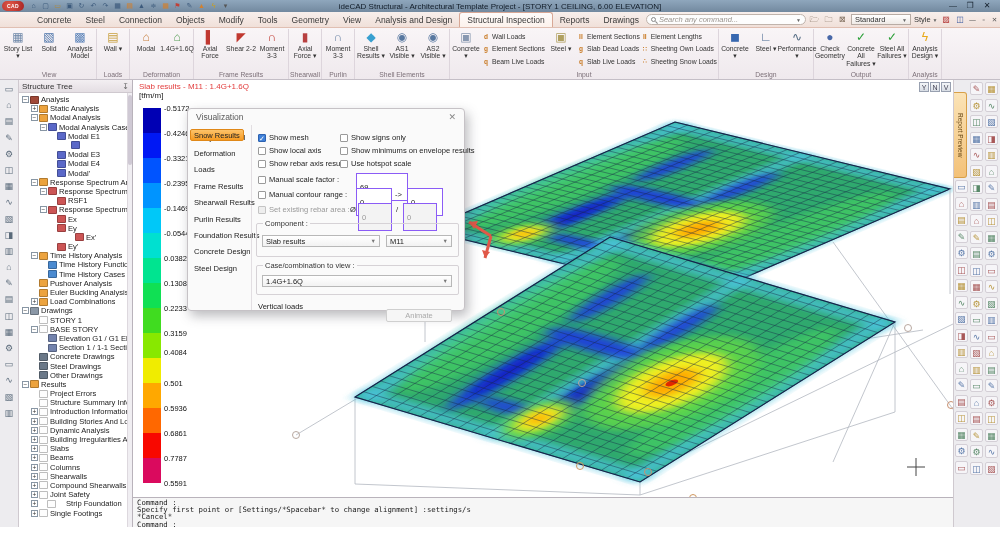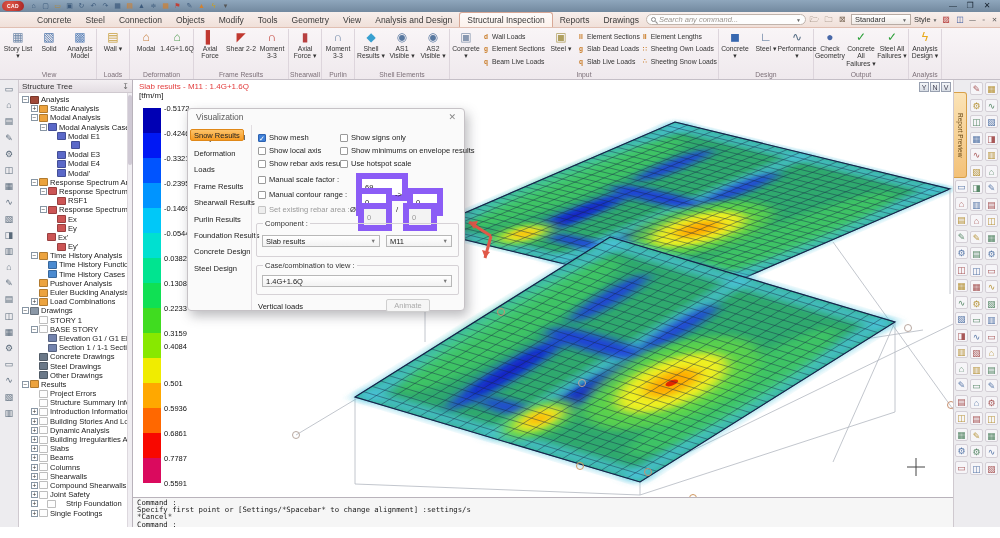--- a/index.html
+++ b/index.html
@@ -93,21 +93,21 @@
   .dbody{flex:1;display:flex;min-height:0;}
   .dnav{width:64px;border-right:1px solid #e2dee2;padding:4px 2px;display:flex;flex-direction:column;flex:none;}
   .dni{height:16.4px;font-size:7.6px;color:#222;display:flex;align-items:center;padding:0 4px;border-radius:2px;white-space:nowrap;}
   .dni.sel{background:linear-gradient(#fdc36a,#f79b22);border:1px solid #e08818;}
   .dcontent{flex:1;position:relative;font-size:7.6px;color:#222;}
   .crow{position:absolute;display:flex;align-items:center;gap:3px;white-space:nowrap;}
   .cb{width:8px;height:8px;border:1px solid #9a9a9a;background:#fff;flex:none;border-radius:1px;
     font-size:7px;line-height:7px;text-align:center;}
   .cb.on{background:#3f80d8;border-color:#2d62b0;color:#fff;}
   .cb.dis{background:#eee;border-color:#c4c4c4;}
-  .inp{height:28px;border:6px solid #8b5cf6;background:#fff;font-size:7.5px;display:flex;
+  .inp{height:28px;border:1px solid #8b5cf6;background:#fff;font-size:7.5px;display:flex;
     align-items:center;padding:0 3px;position:absolute;}
   .grp{position:absolute;border:1px solid #d6d2d6;border-radius:2px;}
   .glab{position:absolute;top:-5px;left:6px;background:#fafafa;padding:0 2px;font-size:7.5px;color:#333;}
   .sel{height:12px;border:1px solid #b8b8b8;background:linear-gradient(#fff,#f2f2f2);display:flex;
     align-items:center;font-size:7.5px;padding:0 3px;color:#222;position:absolute;}
   .sar{margin-left:auto;font-size:5.5px;color:#777;}
   .btn{height:13px;border:1px solid #cfcfcf;background:#f6f6f6;font-size:7.5px;color:#aaa;display:flex;
     align-items:center;justify-content:center;border-radius:2px;position:absolute;}
 
   
@@ -146,20 +146,21 @@
         <span class="qi" style="color: rgb(208, 128, 48);">▤</span>
         <span class="qi" style="color: rgb(60, 90, 124);">▲</span>
         <span class="qi" style="color: rgb(60, 90, 124);">≑</span>
         <span class="qi" style="color: rgb(208, 128, 48);">▦</span>
         <span class="qi" style="color: rgb(192, 64, 56);">⚑</span>
         <span class="qi" style="color: rgb(60, 90, 124);">✎</span>
         <span class="qi" style="color: rgb(208, 128, 48);">▲</span>
         <span class="qi" style="color: rgb(200, 160, 32);">ϟ</span>
         <span class="qi" style="color: rgb(85, 85, 85);">▾</span>
       </div>
+    <div class="wtitle">ideCAD Structural - Architectural Template Project - [STORY 1 CEILING,  6.00 ELEVATION]</div>
     <div class="winbtns" id="winbtns">
         <span class="wb">—</span>
         <span class="wb">❐</span>
         <span class="wb">✕</span>
       </div>
   </div>
 
   <div class="menurow">
     <div class="tabs" id="menutabs">
         <div class="tab">Concrete</div>
@@ -495,21 +496,21 @@
           <div class="trow" style="padding-left: 29px;">
             <span class="tspc"></span>
             <span class="ticon" style="background: rgb(204, 85, 85);"></span>
             <span class="tlabel">Ex</span>
           </div>
           <div class="trow" style="padding-left: 29px;">
             <span class="tspc"></span>
             <span class="ticon" style="background: rgb(204, 85, 85);"></span>
             <span class="tlabel">Ey</span>
           </div>
-          <div class="trow" style="padding-left: 19px; align-items: center;">
+          <div class="trow" style="padding-left: 47px; align-items: center;">
             <span class="tspc"></span>
             <span class="ticon" style="background: rgb(204, 85, 85);"></span>
             <span class="tlabel">Ex'</span>
           </div>
           <div class="trow" style="padding-left: 29px;">
             <span class="tspc"></span>
             <span class="ticon" style="background: rgb(204, 85, 85);"></span>
             <span class="tlabel">Ey'</span>
           </div>
           <div class="trow" style="padding-left: 11px;">
@@ -891,21 +892,21 @@
             <div class="llab" style="top: 0px;">-0.5172</div>
             <div class="llab" style="top: 25px;">-0.4246</div>
             <div class="llab" style="top: 50px;">-0.3321</div>
             <div class="llab" style="top: 75px;">-0.2395</div>
             <div class="llab" style="top: 100px;">-0.1469</div>
             <div class="llab" style="top: 125px;">-0.0544</div>
             <div class="llab" style="top: 150px;">0.0382</div>
             <div class="llab" style="top: 175px;">0.1308</div>
             <div class="llab" style="top: 200px;">0.2233</div>
             <div class="llab" style="top: 225px;">0.3159</div>
-            <div class="llab" style="top: 238px;">0.4084</div>
+            <div class="llab" style="top: 244px;">0.4084</div>
             <div class="llab" style="top: 275px;">0.501</div>
             <div class="llab" style="top: 300px;">0.5936</div>
             <div class="llab" style="top: 325px;">0.6861</div>
             <div class="llab" style="top: 350px;">0.7787</div>
             <div class="llab" style="top: 375px;">0.5591</div>
           </div>
         <div class="cornerbtns" id="cornerbtns">
             <div class="cbt">Y</div>
             <div class="cbt">N</div>
             <div class="cbt">V</div>
@@ -991,21 +992,21 @@
                   <span class="sar">▼</span>
               </div>
 
               <div class="grp" style="left:4px;top:140px;width:203px;height:30px">
                 <span class="glab">Case/combination to view :</span>
               </div>
               <div class="sel" style="left:10px;top:150px;width:190px">
                 <span>1.4G+1.6Q</span>
                   <span class="sar">▼</span>
               </div>
-              <div class="btn" style="left:134px;top:174px;width:44px">Animate</div>
+              <div class="btn" style="left:134px;top:184px;width:66px">Animate</div>
               <span class="crow" style="left:6px;top:177px">Vertical loads</span>
             </div>
           </div>
         </div>
       </div>
 
       <div class="command" id="command">
           <div>Command :</div>
           <div>Specify first point or [Settings/*Spacebar* to change alignment] :settings/s</div>
           <div>*Cancel*</div>

